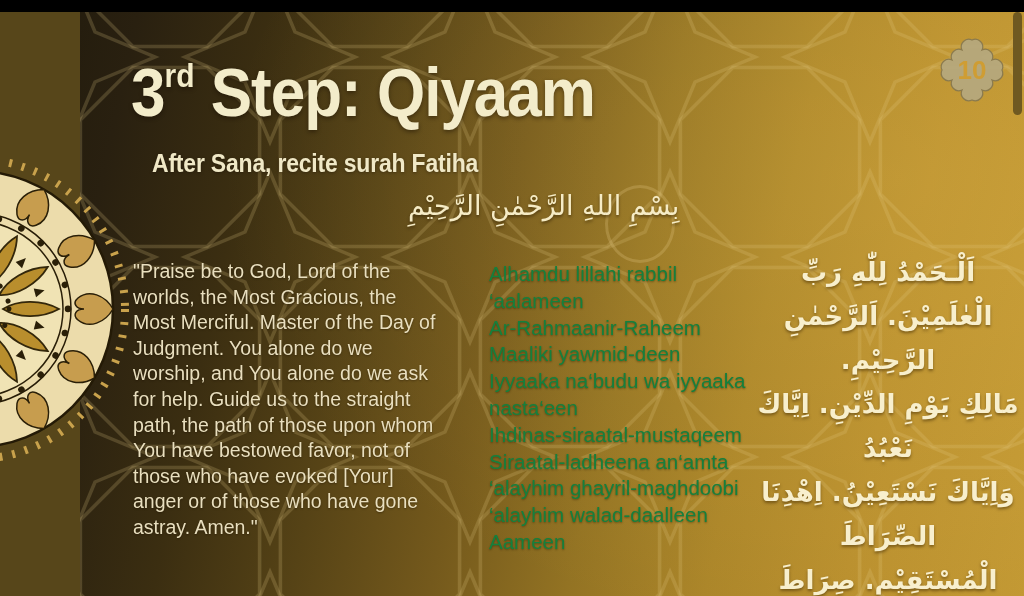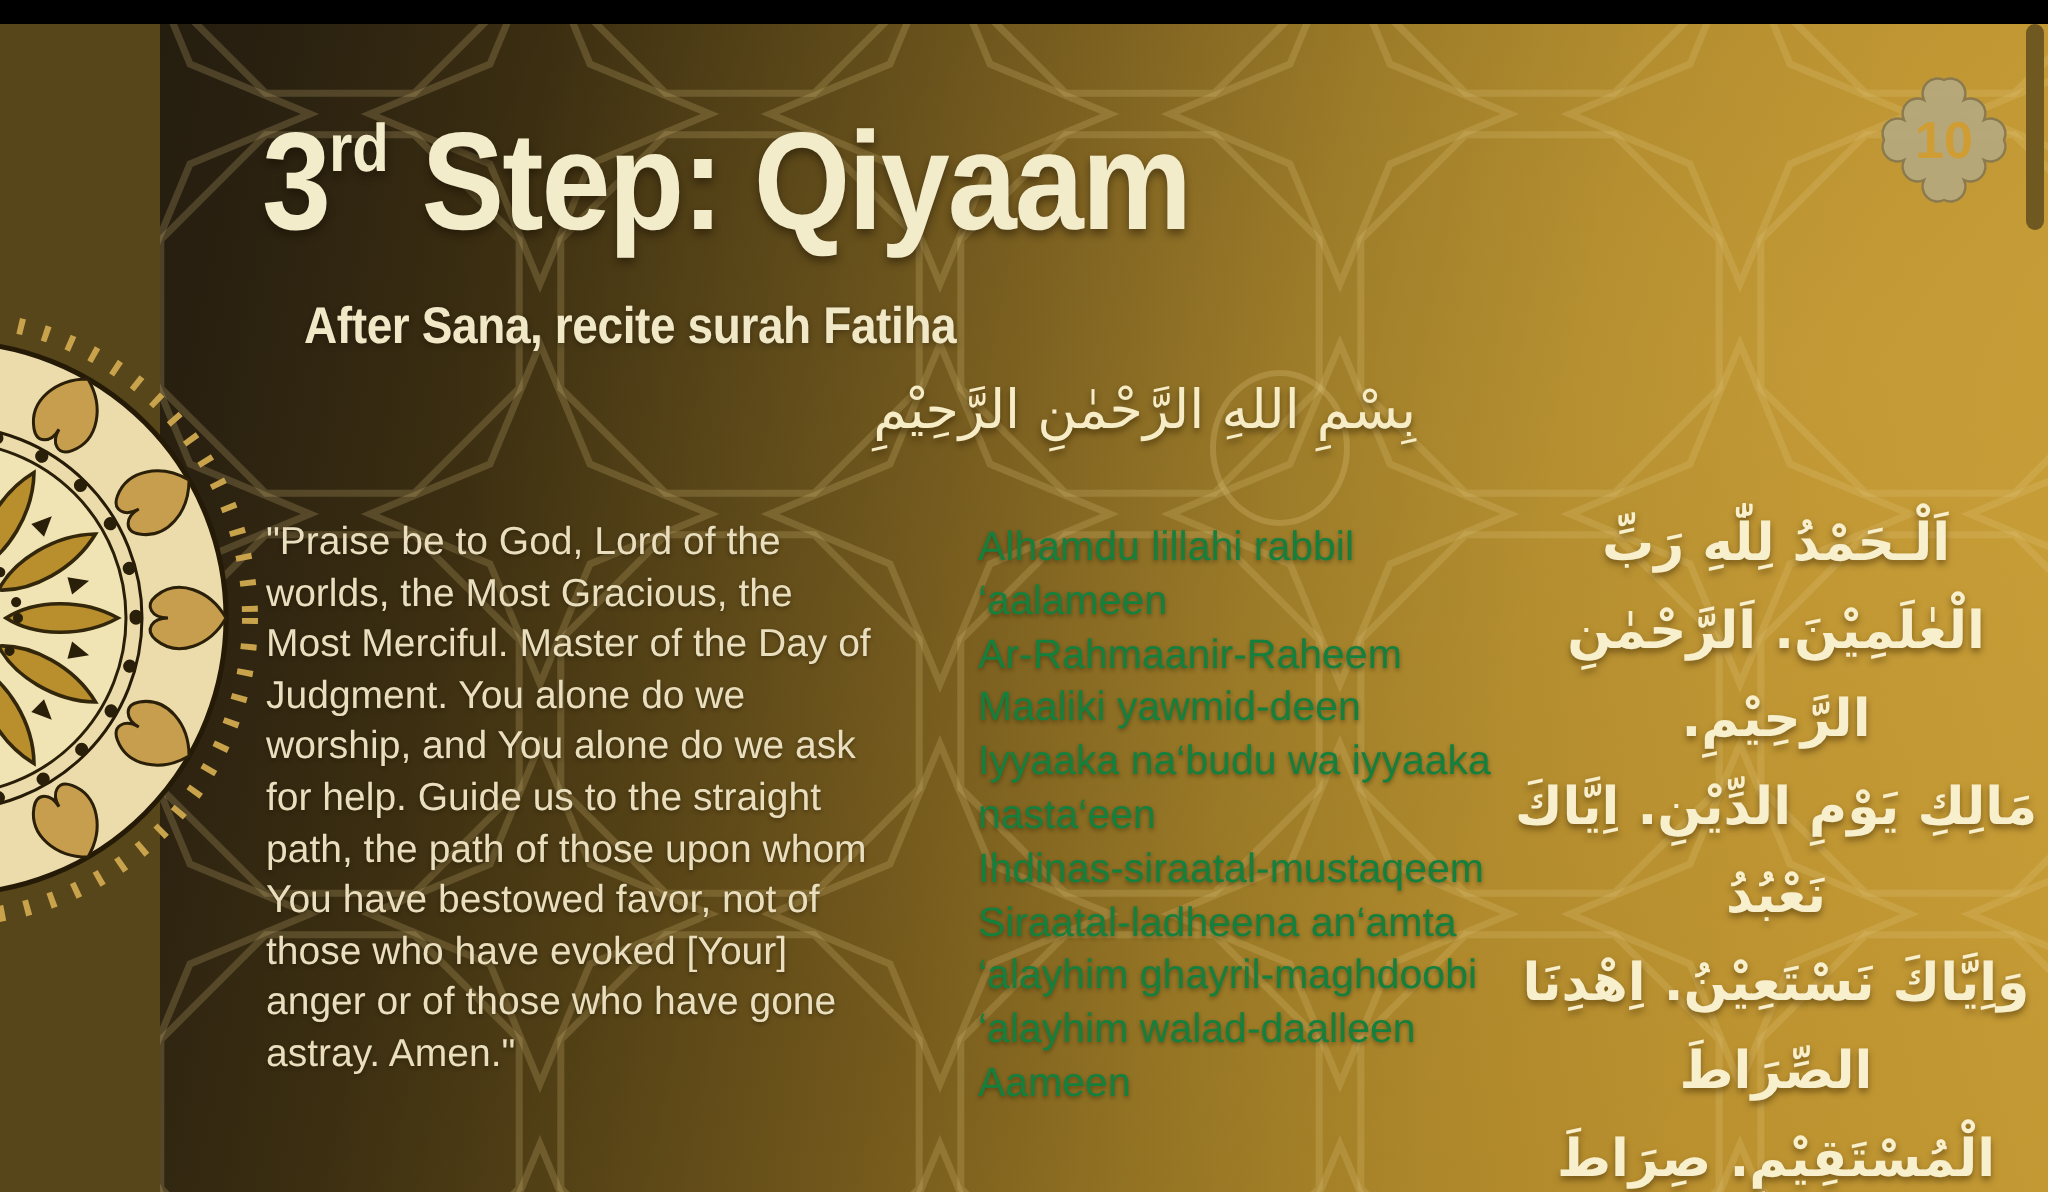--- a/index.html
+++ b/index.html
@@ -31,21 +31,21 @@
   }
   .title sup{font-size:30px;vertical-align:26px;letter-spacing:0;}
   .subtitle{
     position:absolute;left:152px;top:136px;color:#f0e8c6;
     font-size:23px;font-weight:700;letter-spacing:-.2px;white-space:nowrap;
     transform:scaleY(1.12);transform-origin:left top;
     text-shadow:0 1px 3px rgba(20,12,0,.4);
   }
   .badge{position:absolute;left:938px;top:24px;width:68px;height:68px;}
   .bismillah{
-    position:absolute;left:408px;top:178px;width:300px;text-align:right;
+    position:absolute;left:408px;top:178px;width:300px;text-align:left;
     font-family:"DejaVu Sans",sans-serif;direction:rtl;
     font-size:27px;color:#f6ecc6;text-shadow:0 2px 3px rgba(45,30,0,.55);
   }
   .col-en{
     position:absolute;left:133px;top:247px;width:340px;
     font-size:19.5px;line-height:25.6px;color:#e9dfbf;white-space:pre-line;
     text-shadow:0 1px 2px rgba(30,20,0,.45);
   }
   .col-tr{
     position:absolute;left:489px;top:249px;width:285px;

